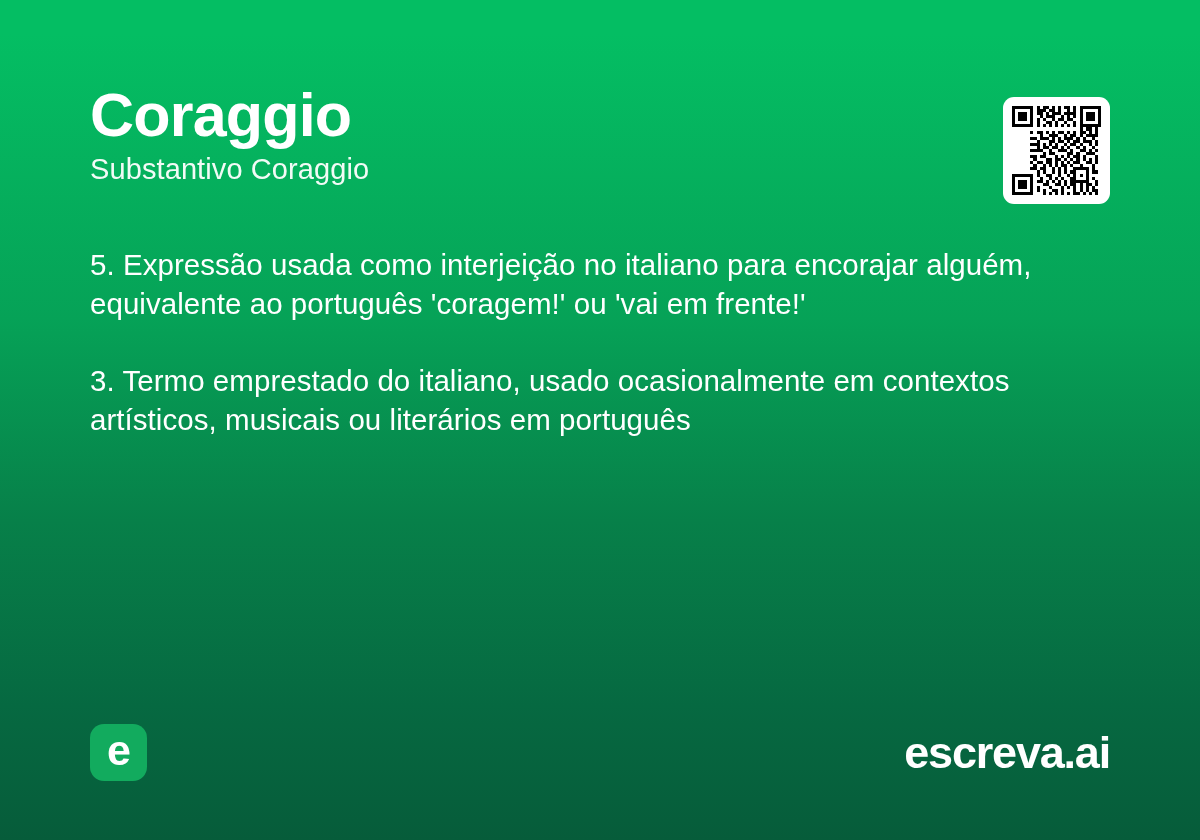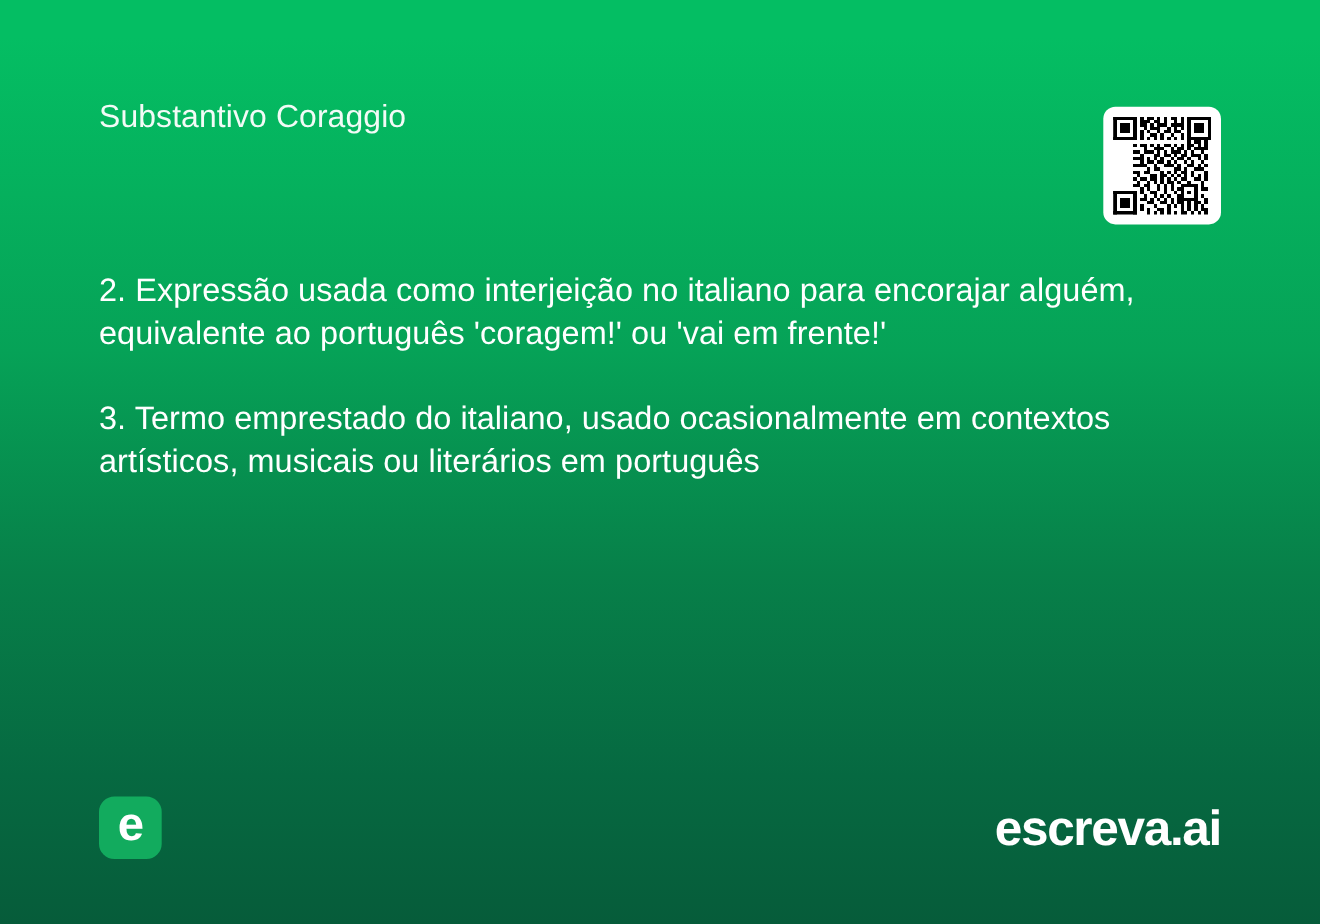--- a/index.html
+++ b/index.html
@@ -127,20 +127,21 @@
     color: #ffffff;
     line-height: 1;
   }
 </style>
 </head>
 <body>
 
 <div class="card">
 
   <div class="header">
+    <h1 class="word-title">Coraggio</h1>
     <p class="word-class">Substantivo Coraggio</p>
   </div>
 
   <div class="qr-card">
     <span>
       <svg viewBox="0 0 29 29" xmlns="http://www.w3.org/2000/svg" role="img">
         <rect x="0" y="0" width="29" height="29" fill="#ffffff"></rect>
         <g fill="#000000">
 
           <rect x="0" y="0" width="7" height="1"></rect>
@@ -353,21 +354,21 @@
           <rect x="20" y="28" width="2" height="1"></rect>
             <rect x="23" y="28" width="1" height="1"></rect>
           <rect x="25" y="28" width="1" height="1"></rect>
             <rect x="27" y="28" width="1" height="1"></rect>
         </g>
       </svg>
     </span>
   </div>
 
   <div class="definitions">
-    <p class="definition">2. Expressão usada como interjeição no italiano para encorajar alguém, equivalente ao português 'coragem!' ou 'vai em frente!'</p>
+    <p class="definition">5. Expressão usada como interjeição no italiano para encorajar alguém, equivalente ao português 'coragem!' ou 'vai em frente!'</p>
     <p class="definition">3. Termo emprestado do italiano, usado ocasionalmente em contextos artísticos, musicais ou literários em português</p>
   </div>
 
   <div class="footer-logo">
     <span class="glyph">e</span>
   </div>
 
   <div class="wordmark">escreva.ai</div>
 
 </div>

